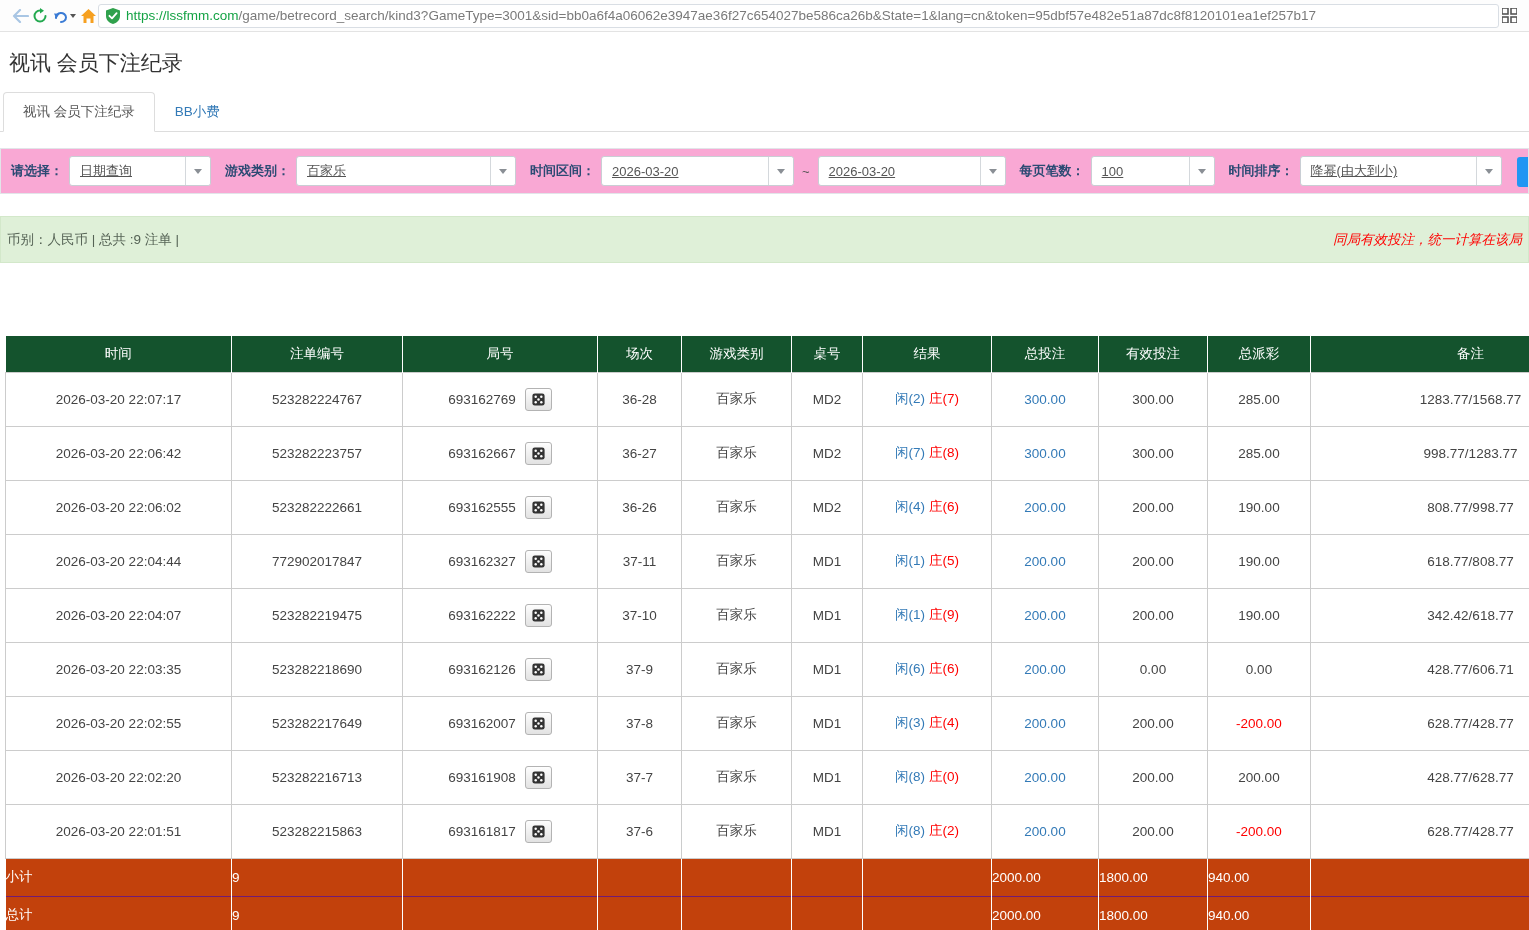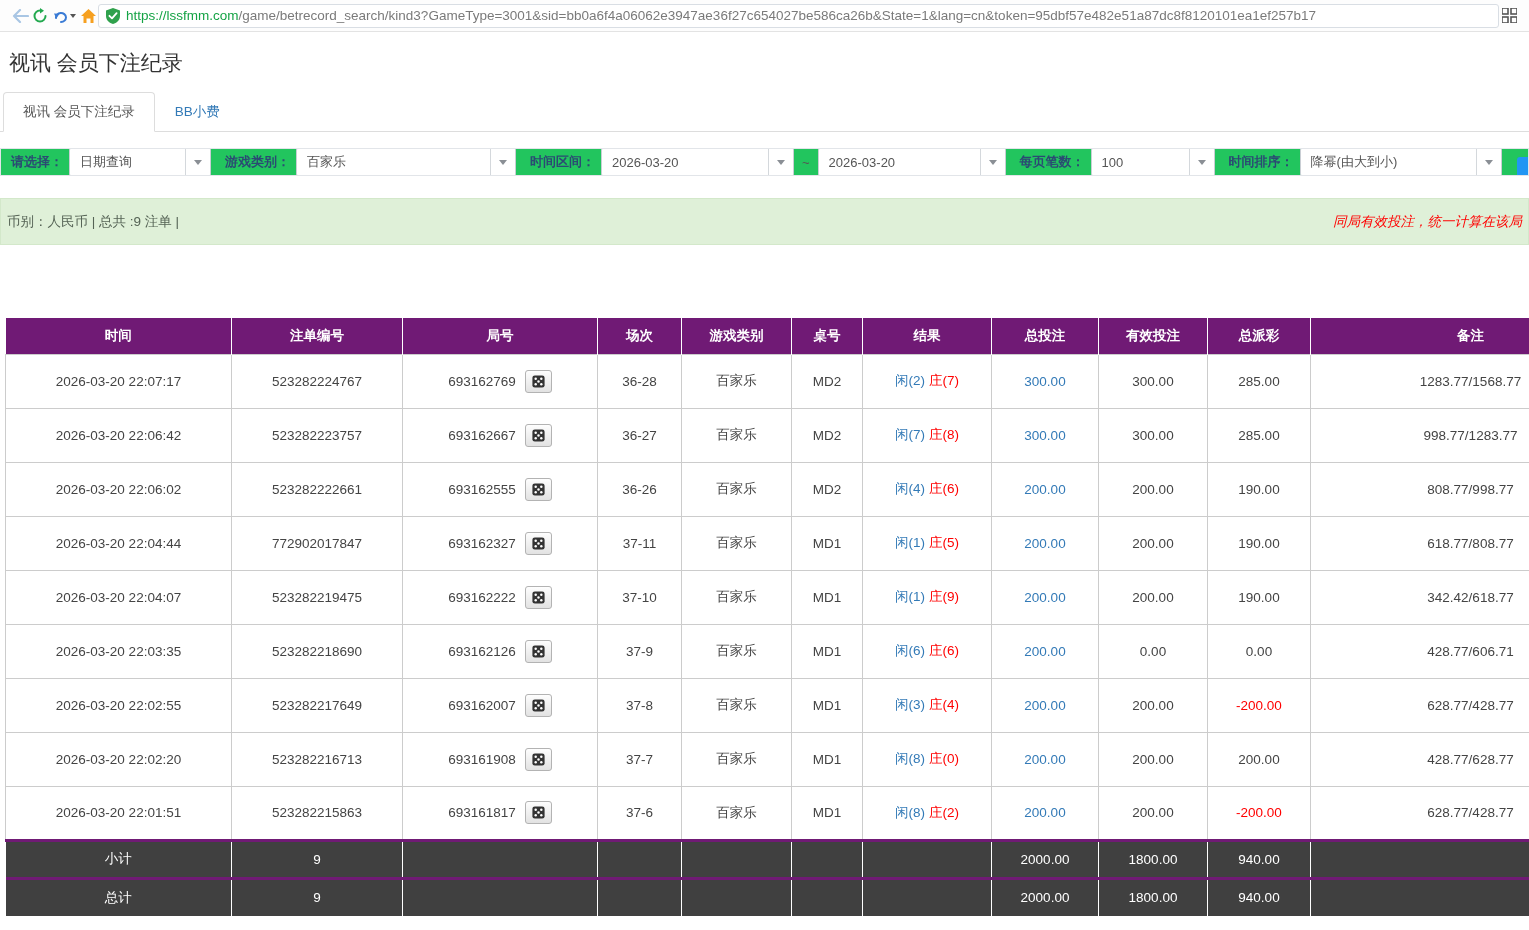--- a/index.html
+++ b/index.html
@@ -22,54 +22,54 @@
 
   
   .page-title { font-size: 21px; color: #333; font-weight: 400; margin: 17px 0 0 9px; }
 
   .tabs { display: flex; margin-top: 15px; border-bottom: 1px solid #ddd; padding-left: 3px; }
   .tab { padding: 10px 19px; font-size: 13.5px; color: #337ab7; cursor: pointer;
     border: 1px solid transparent; margin-bottom: -1px; }
   .tab.active { background: #fff; color: #555; border-color: #ddd; border-bottom-color: #fff;
     border-radius: 4px 4px 0 0; cursor: default; }
 
-  .filter-bar { position: relative; margin-top: 16px; height: 28px; background: #22c55e;
+  .filter-bar { position: relative; margin-top: 16px; height: 46px; background: #f9a8d4;
     border: 1px solid #e2e5e9; display: flex; align-items: center; padding: 0 8px;
     font-size: 13px; overflow: hidden; }
   .f-label { font-weight: bold; color: #2b4a73; margin: 0 6px 0 14px; white-space: nowrap; }
   .f-label:first-child { margin-left: 2px; }
   .select { display: inline-flex; align-items: stretch; height: 30px; background: #fff;
     border: 1px solid #c9ced4; border-radius: 3px; cursor: pointer; flex: none; }
   .select-value { display: flex; align-items: center; padding: 0 10px; color: #555; flex: 1;
-    white-space: nowrap; overflow: hidden; }
+    white-space: nowrap; overflow: hidden; text-decoration: underline; }
   .select-btn { width: 25px; border-left: 1px solid #d4d8dc; display: flex; align-items: center;
     justify-content: center; background: #fff; border-radius: 0 3px 3px 0; }
   .caret { width: 0; height: 0; border-left: 4px solid transparent; border-right: 4px solid transparent;
     border-top: 5px solid #8a8f95; }
   .w-qs { width: 142px; } .w-game { width: 220px; } .w-from { width: 193px; }
   .w-to { width: 188px; } .w-pp { width: 124px; } .w-sort { width: 202px; }
   .tilde { color: #555; margin: 0 8px; }
   .search-partial { position: absolute; right: 0; top: 8px; width: 11px; height: 30px;
     background: #2196f3; border-radius: 3px 0 0 3px; cursor: pointer; }
 
   .summary-bar { margin-top: 22px; height: 47px; background: #dff0d8; border: 1px solid #d3e8ca;
     display: flex; align-items: center; justify-content: space-between; padding: 0 6px;
     font-size: 13.5px; }
   .summary-left { color: #556355; }
   .summary-right { color: #f00; white-space: nowrap; font-style: italic; }
 
   
   table { border-collapse: collapse; table-layout: fixed; width: 1625px; margin: 73px 0 0 5px;
     font-size: 13.5px; }
-  thead th { background: #701a75; color: #fff; font-weight: bold; height: 36px;
+  thead th { background: #14532d; color: #fff; font-weight: normal; height: 36px;
     border-right: 1px solid #fff; text-align: center; }
   tbody td { height: 54px; background: #fff; color: #444; text-align: center;
     border: 1px solid #ccc; overflow: hidden; white-space: nowrap; }
-  tfoot td { height: 38px; background: #404040; color: #fff; text-align: center;
-    border-right: 1px solid #fff; border-top: 3px solid #701a75; }
+  tfoot td { height: 38px; background: #c2410c; color: #fff; 
+    border-right: 1px solid #fff; border-top: 1px solid #701a75; }
 
   .round-wrap { display: inline-flex; align-items: center; gap: 9px; }
   .dice-btn { width: 27px; height: 23px; border: 1px solid #b3b3b3; border-radius: 3px;
     background: linear-gradient(#fefefe, #e2e2e2); display: inline-flex; align-items: center;
     justify-content: center; cursor: pointer; padding: 0; }
   .player { color: #337ab7; }
   .banker { color: #f00; margin-left: 4px; margin-top: 20px; }
   .bet-link { color: #337ab7; text-decoration: none; cursor: pointer; }
   .neg span { color: #f00; text-align: center; }
 </style>

